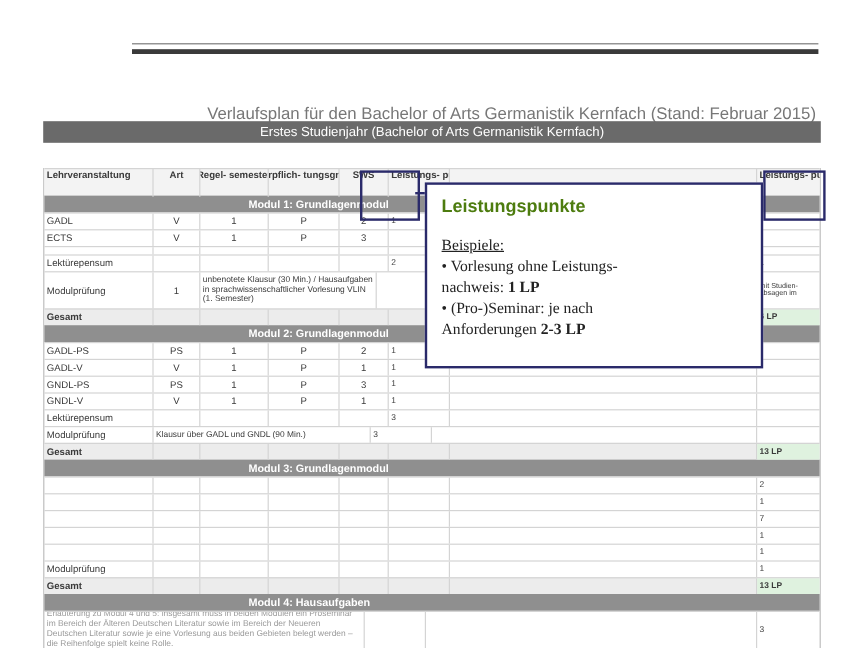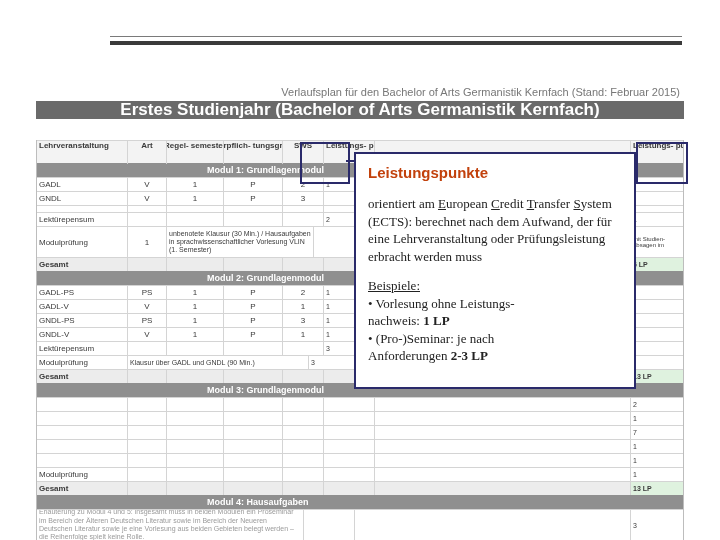--- a/index.html
+++ b/index.html
@@ -1,21 +1,21 @@
 <!DOCTYPE html>
 <html><head>
 <meta charset="utf-8">
 <style>
 html,body{margin:0;padding:0;background:#fff;font-family:Arial,Helvetica,sans-serif;font-size:9px;color:#3a3a3a}
 .page{position:relative;width:720px;height:540px;overflow:hidden}
 .hrules{position:absolute;top:36px;left:110px;right:38px}
 .hrules .thin{border-top:1px solid #7a7a7a;margin-bottom:4px}
 .hrules .thick{border-top:4px solid #3a3a3a}
-.doc-title{position:absolute;top:86px;right:40px;font-size:11px;color:#777}
-.band-dark{background:#6a6a6a;color:#fff;font-weight:bold;font-size:17px;height:18px;display:flex;align-items:center;justify-content:center}
+.doc-title{position:absolute;top:86px;right:40px;font-size:14px;color:#777}
+.band-dark{background:#6a6a6a;color:#fff;font-weight:normal;font-size:11px;height:18px;display:flex;align-items:center;justify-content:center}
 .year-band{position:absolute;top:101px;left:36px;right:36px}
 .sem-strip{position:absolute;top:122px;left:36px;right:36px;height:18px;background:#ededed;display:flex}
 .sem-strip div{flex:1;border-right:1px solid #ccc;display:flex;align-items:center;justify-content:center;font-weight:bold;font-size:10px}
 .sem-strip div:last-child{border-right:none}
 .table{position:absolute;left:36px;right:36px;border:1px solid #bdbdbd;border-top:none}
 .row{display:flex;height:13px;border-top:1px solid #d4d4d4;font-size:8px;align-items:center}
 .row>div{border-right:1px solid #d4d4d4;padding:0 2px;overflow:hidden;white-space:nowrap;height:100%;display:flex;align-items:center}
 .row>div:last-child{border-right:none}
 .c-lv{width:86px}
 .c-art{width:34px;justify-content:center}
@@ -26,21 +26,21 @@
 .c-mid{flex:1}
 .c-lp2{width:48px;font-size:7px}
 .hdr{background:#f3f3f3;font-weight:bold;height:22px}
 .hdr>div{font-size:8px;line-height:1;align-items:flex-start;padding-top:2px}
 .modband{background:#8f8f8f;color:#fff;font-weight:bold;font-size:9px;height:14px;display:flex;align-items:center;padding-left:170px}
 .tall{height:30px!important}
 .gesamt{background:#ececec;font-weight:bold}
 .lp-green{background:#dff2df;font-weight:bold}
 
 .callout{position:absolute;border:2px solid #2a2a6a;background:#fff;padding:10px 12px;font-family:Georgia,"Times New Roman",serif;font-size:13px;color:#222}
-.callout h3{margin:0 0 14px 0;font-family:Arial;font-size:15px;font-weight:bold;color:#c2410c}
+.callout h3{margin:0 0 14px 0;font-family:Arial;font-size:15px;font-weight:bold;color:#4d7c0f}
 .callout p{margin:0 0 12px 0;line-height:1.35}
 .callout .beisp{font-family:Liberation Serif, serif}
 .callout u{text-decoration:underline}
 .bbox{position:absolute;border:2px solid #2a2a6a}
 .leader{position:absolute;border-top:2px solid #2a2a6a}
 </style>
 </head>
 <body>
 
 <div class="page">
@@ -75,21 +75,21 @@
       <div class="c-lv">GADL</div>
         <div class="c-art">V</div>
         <div class="c-rs">1</div>
         <div class="c-vp">P</div>
         <div class="c-sws">2</div>
         <div class="c-lp">1</div>
         <div class="c-mid"></div>
         <div class="c-lp2"></div>
     </div>
     <div class="row">
-      <div class="c-lv">GNDL</div>
+      <div class="c-lv">ECTS</div>
         <div class="c-art">V</div>
         <div class="c-rs">1</div>
         <div class="c-vp">P</div>
         <div class="c-sws">3</div>
         <div class="c-lp"></div>
         <div class="c-mid"></div>
         <div class="c-lp2"></div>
     </div>
     <div class="row" style="height:6px">
       <div class="c-lv"></div>
@@ -281,17 +281,16 @@
     </div>
 
   </div>
 
   <div class="bbox" style="top:142px;left:300px;width:46px;height:38px"></div>
   <div class="bbox" style="top:142px;left:636px;width:48px;height:38px"></div>
   <div class="leader" style="top:160px;left:346px;width:10px"></div>
 
   <div class="callout" style="top:152px;left:354px;width:254px">
     <h3>Leistungspunkte</h3>
-    <p>orientiert am <u>E</u>uropean <u>C</u>redit <u>T</u>ransfer <u>S</u>ystem (ECTS): berechnet nach dem Aufwand, der für eine Lehrveranstaltung oder Prüfungsleistung erbracht werden muss</p>
     <p class="beisp"><u><span>Beispiele:</span></u><br>• Vorlesung ohne Leistungs-<br>nachweis: <b>1 LP</b><br>• (Pro-)Seminar: je nach<br>Anforderungen <b>2-3 LP</b></p>
   </div>
 
 </div>
 
 </body></html>

